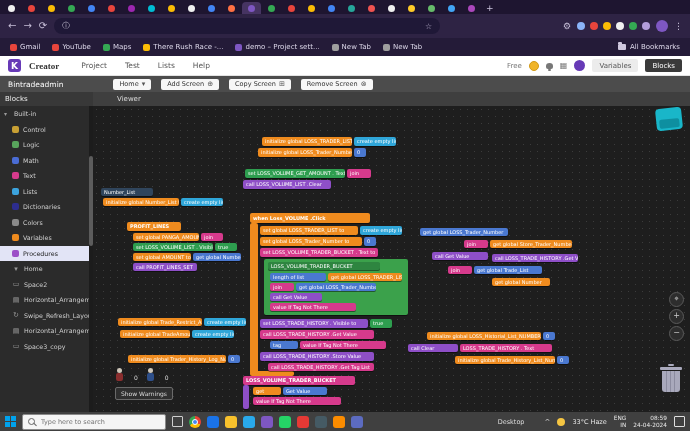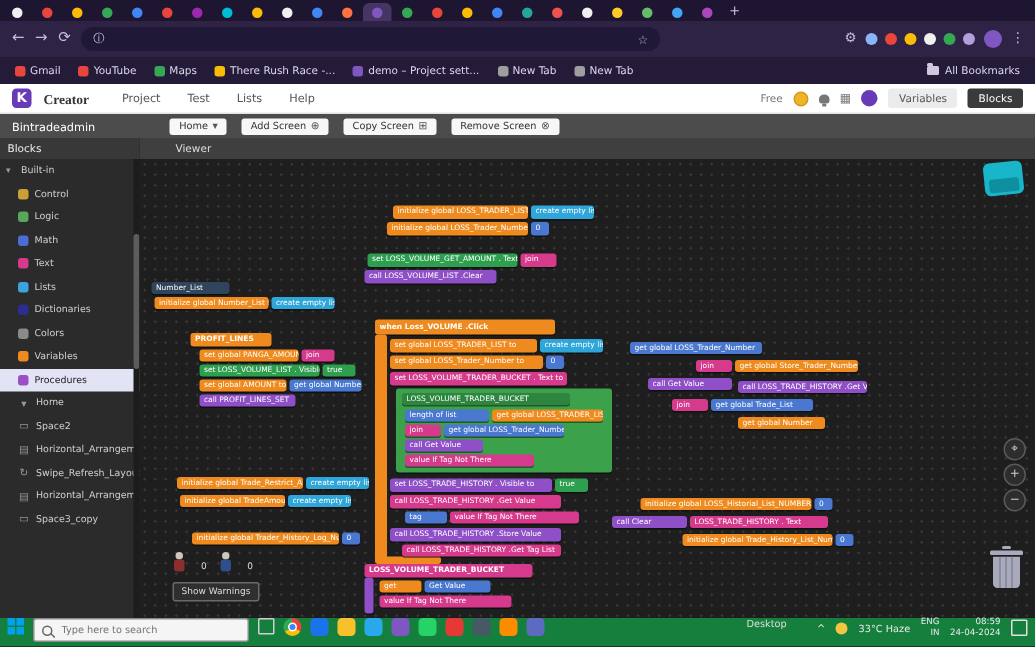--- a/index.html
+++ b/index.html
@@ -88,21 +88,21 @@
   .zoombtn{position:absolute;right:6px;width:13px;height:13px;border-radius:50%;background:#2d2d2d;border:1px solid #5a5a5a;color:#ccc;font-size:8px;line-height:11px;text-align:center;}
   .trash{position:absolute;right:8px;top:272px;width:22px;height:30px;}
   .trash .lid{position:absolute;top:3px;left:0;width:22px;height:3px;background:#a9a9bc;border-radius:1px;}
   .trash .handle{position:absolute;top:0;left:8px;width:6px;height:2px;background:#a9a9bc;border-radius:1px;}
   .trash .bin{position:absolute;top:7px;left:2px;width:18px;height:21px;background:#a9a9bc;border-radius:0 0 3px 3px;
      background-image:linear-gradient(90deg,transparent 4px,#8c8ca0 4px,#8c8ca0 5.5px,transparent 5.5px,transparent 8px,#8c8ca0 8px,#8c8ca0 9.5px,transparent 9.5px,transparent 12px,#8c8ca0 12px,#8c8ca0 13.5px,transparent 13.5px);}
   .backpack{position:absolute;right:8px;top:16px;width:26px;height:22px;background:#19b6c9;border-radius:4px;transform:rotate(-6deg);}
   .backpack::after{content:'';position:absolute;left:3px;bottom:2px;width:20px;height:9px;background:#0e8fa0;border-radius:2px;}
 
   
-  #taskbar{left:0;top:412px;width:690px;height:19px;background:#15803d;display:flex;align-items:flex-start;gap:6px;padding:0 5px;color:#e8e8e8;}
+  #taskbar{left:0;top:412px;width:690px;height:19px;background:#404040;display:flex;align-items:center;gap:6px;padding:0 5px;color:#e8e8e8;}
   .winlogo{width:11px;height:11px;display:grid;grid-template-columns:5px 5px;grid-template-rows:5px 5px;gap:1px;}
   .winlogo span{background:#00a2ed;}
   #searchbox{width:132px;height:14px;background:#f5f5f5;border:1px solid #8a8a8a;border-radius:2px;display:flex;align-items:center;gap:4px;padding:0 5px;}
   #searchbox input{border:none;outline:none;background:transparent;font-size:6.5px;color:#555;width:110px;font-family:inherit;}
   .mag{width:5px;height:5px;border:1.3px solid #666;border-radius:50%;position:relative;flex:0 0 auto;}
   .mag::after{content:'';position:absolute;right:-3px;bottom:-1.5px;width:4px;height:1.3px;background:#666;transform:rotate(45deg);}
   .taskview{width:9px;height:9px;border:1px solid #cfcfcf;border-radius:1px;}
   .chrome{width:12px;height:12px;border-radius:50%;background:conic-gradient(#ea4335 0 33%,#fbbc05 0 66%,#34a853 0 100%);position:relative;}
   .chrome::after{content:'';position:absolute;inset:3px;background:#4285f4;border:1px solid #fff;border-radius:50%;}
   #taskicons{display:flex;align-items:center;gap:6px;}

